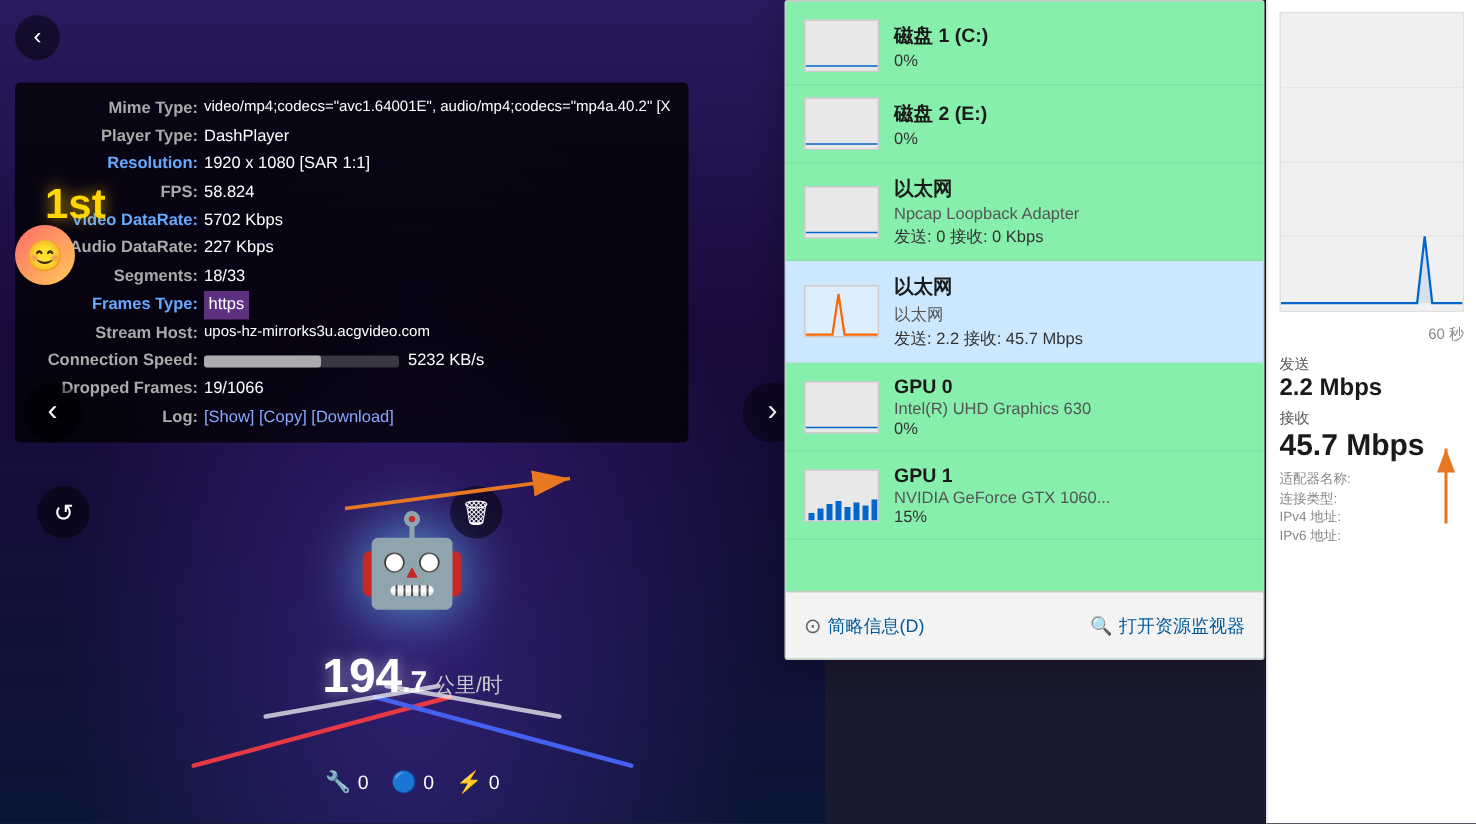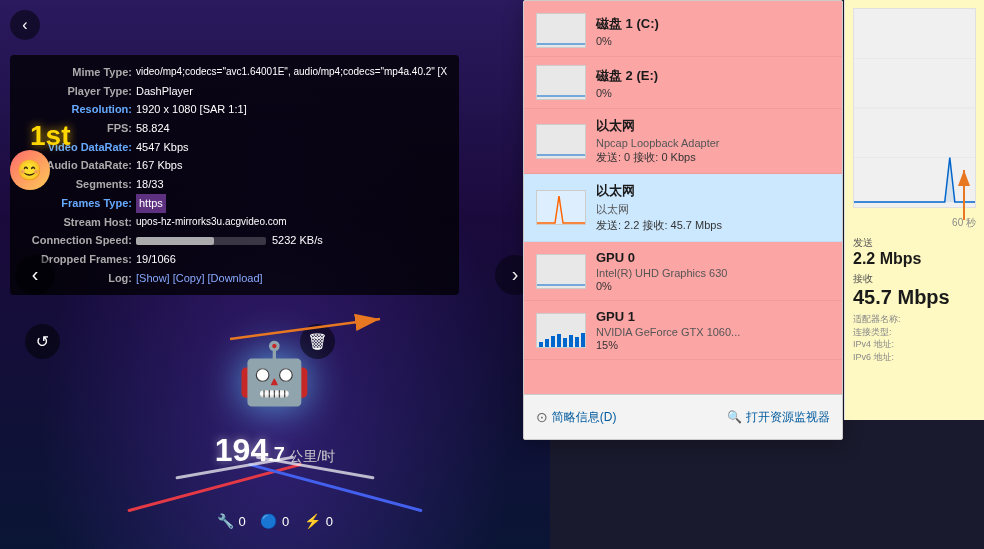--- a/index.html
+++ b/index.html
@@ -287,21 +287,21 @@
       font-size: 20px;
     }
 
     
     .task-manager {
       position: absolute;
       left: 523px;
       top: 0;
       width: 320px;
       height: 440px;
-      background: #fca5a5;
+      background: #86efac;
       border: 1px solid #cccccc;
       box-shadow: 0 4px 20px rgba(0,0,0,0.3);
       overflow: hidden;
       border-radius: 2px;
     }
 
     .tm-list {
       padding: 4px 0;
       overflow-y: auto;
       height: calc(100% - 45px);
@@ -381,22 +381,22 @@
       font-size: 14px;
       color: #666666;
     }
 
     
     .perf-detail {
       position: absolute;
       right: 0;
       top: 0;
       width: 140px;
-      height: 420px;
-      background: #fef9c3;
+      height: 549px;
+      background: #ffffff;
       border-left: 1px solid #e0e0e0;
       padding: 8px;
       overflow: hidden;
     }
 
     .perf-graph {
       width: 100%;
       height: 200px;
       background: #f8f8f8;
       border: 1px solid #e0e0e0;
@@ -462,25 +462,25 @@
     <div class="info-row">
       <span class="info-label" style="color:#6af;">Resolution:</span>
       <span class="info-value">1920 x 1080 [SAR 1:1]</span>
     </div>
     <div class="info-row">
       <span class="info-label">FPS:</span>
       <span class="info-value">58.824</span>
     </div>
     <div class="info-row">
       <span class="info-label" style="color:#6af;">Video DataRate:</span>
-      <span class="info-value">4547 Kbps</span>
+      <span class="info-value">5702 Kbps</span>
     </div>
     <div class="info-row">
       <span class="info-label">Audio DataRate:</span>
-      <span class="info-value">167 Kbps</span>
+      <span class="info-value">227 Kbps</span>
     </div>
     <div class="info-row">
       <span class="info-label">Segments:</span>
       <span class="info-value">18/33</span>
     </div>
     <div class="info-row">
       <span class="info-label" style="color:#6af;">Frames Type:</span>
       <span class="info-value highlight">https</span>
     </div>
     <div class="info-row">

